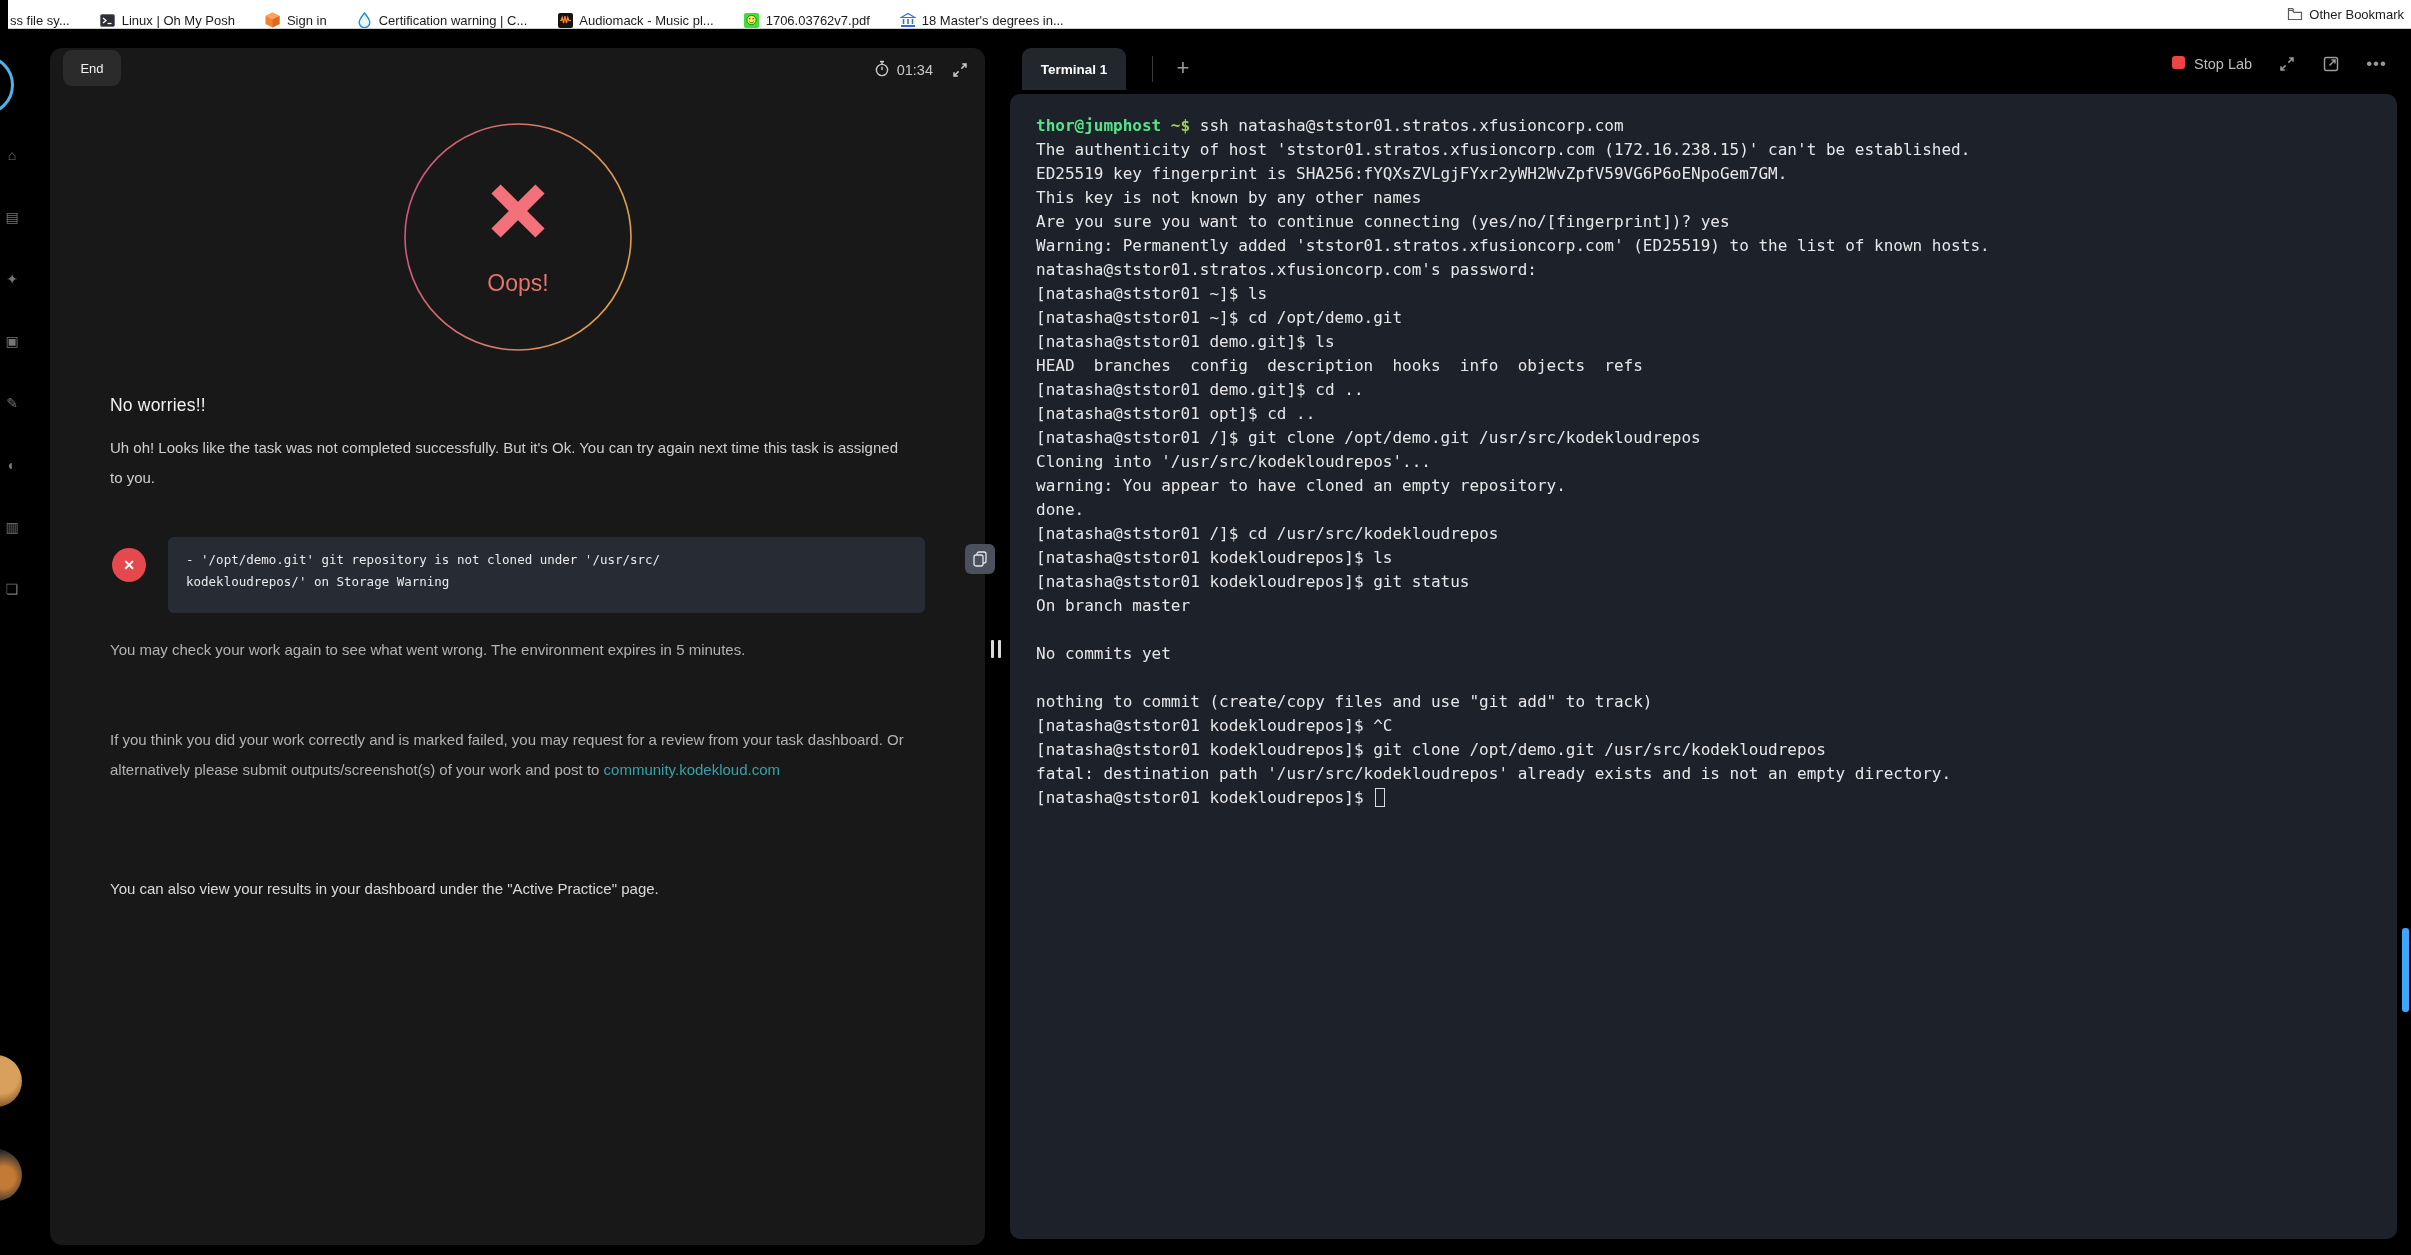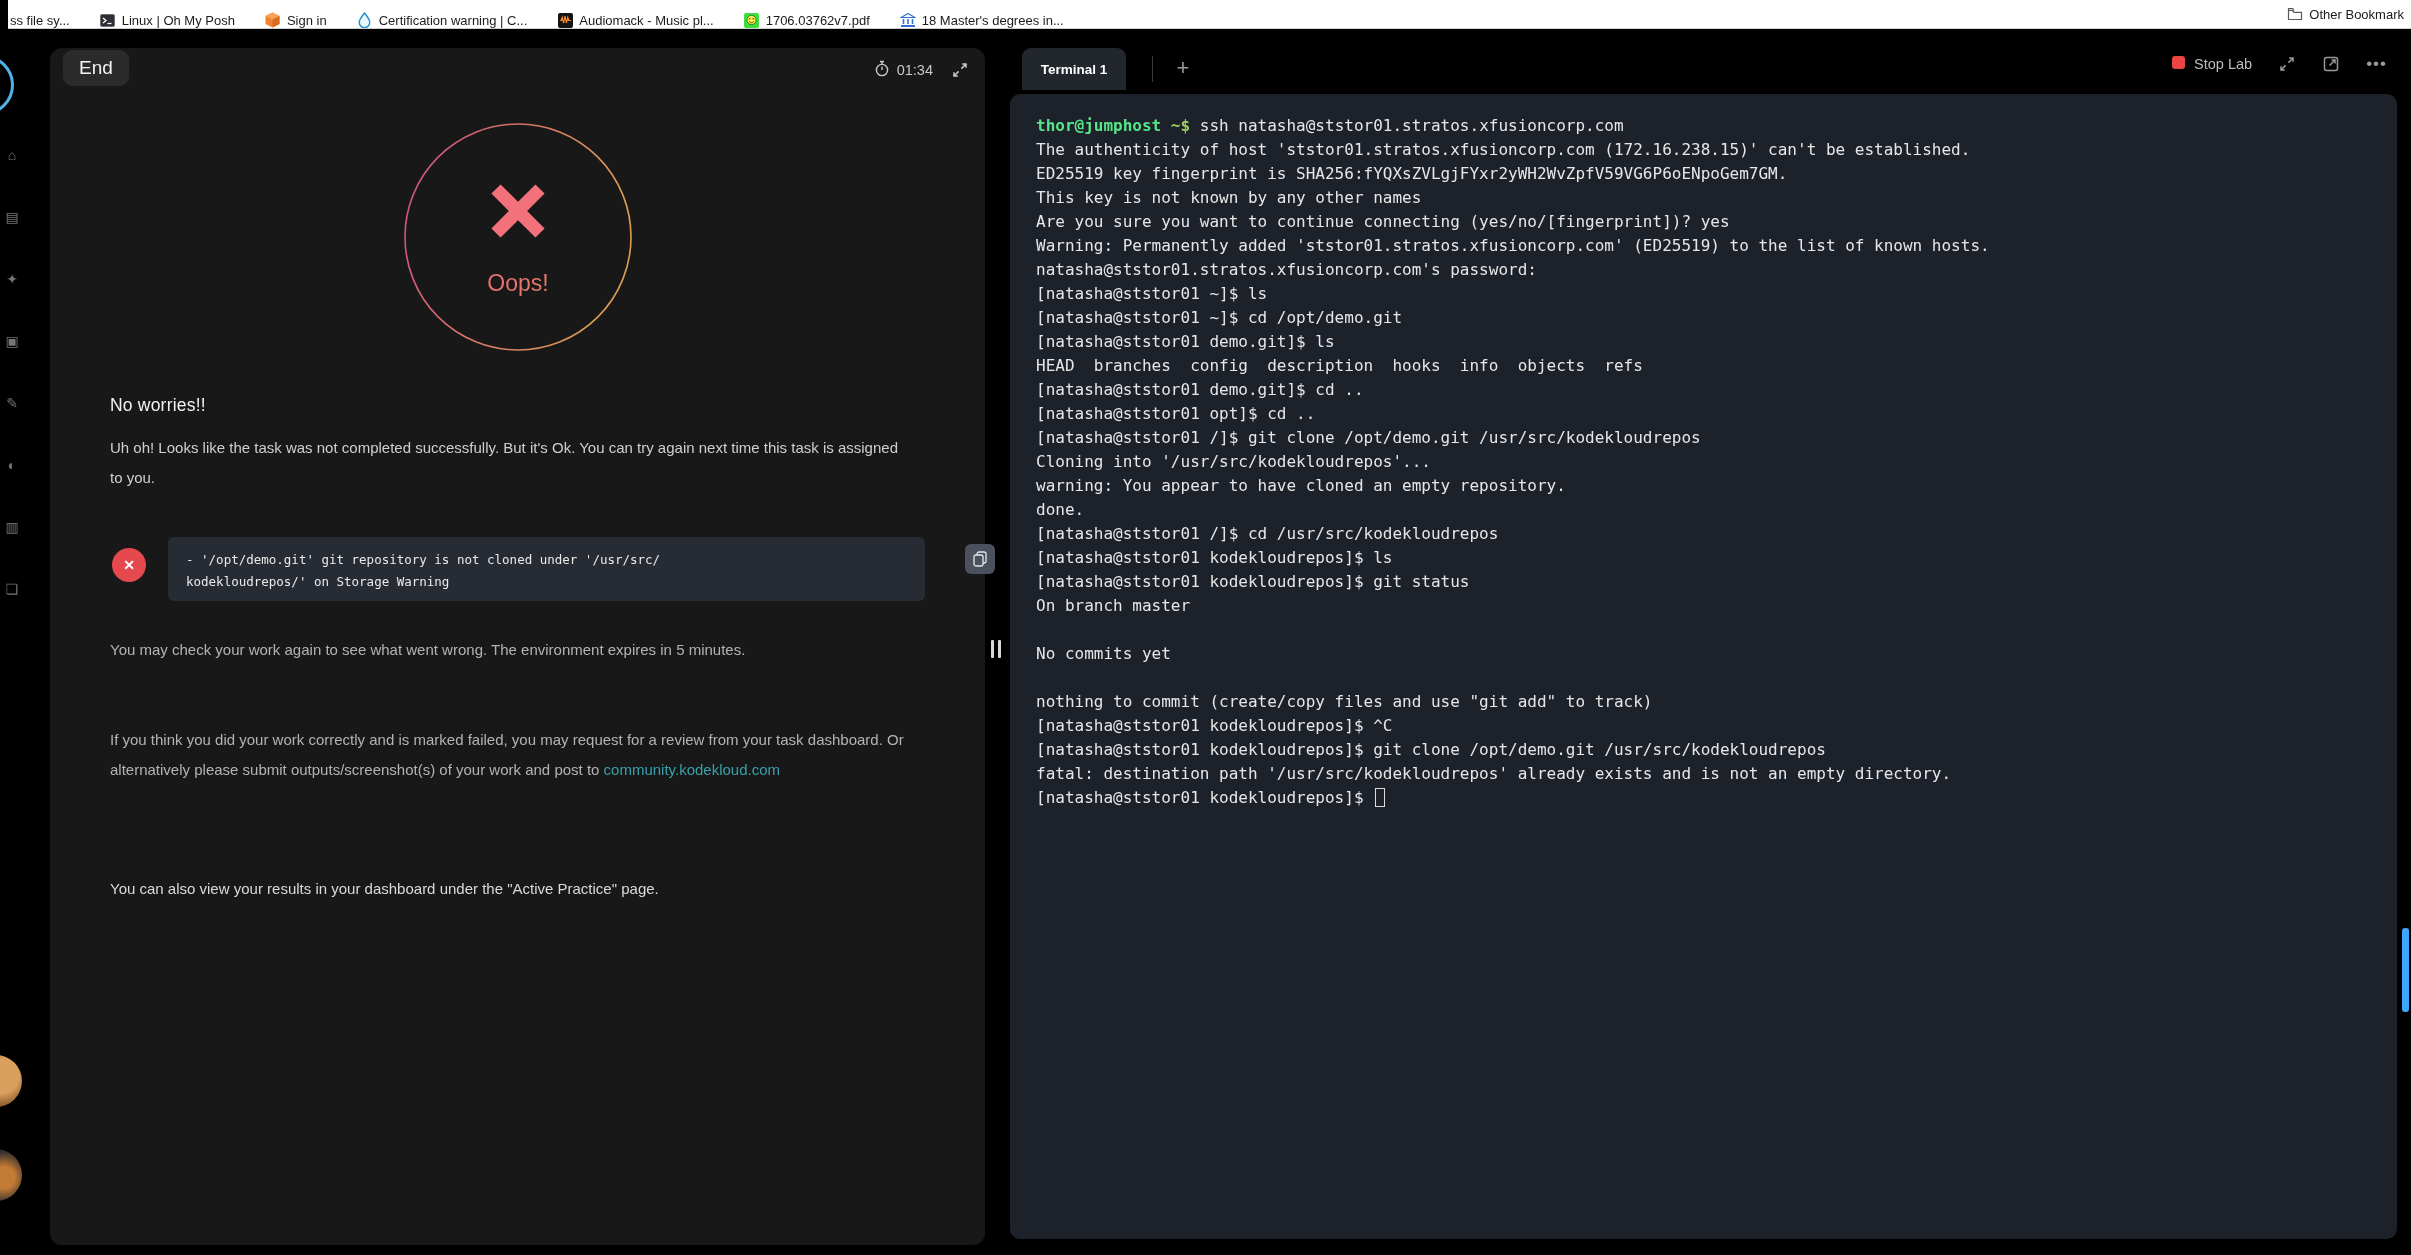--- a/index.html
+++ b/index.html
@@ -16,39 +16,39 @@
   
   #mini-sidebar { position:absolute; left:0; top:29px; width:30px; height:1226px; }
   #blue-arc { position:absolute; left:-46px; top:26px; width:60px; height:60px; border-radius:50%; border:3px solid #4fb3e8; }
   .side-ic { position:absolute; left:1px; width:22px; height:22px; color:#8a8a8a; opacity:.85; font-size:14px; line-height:22px; text-align:center; }
   .avatar { position:absolute; left:-30px; width:52px; height:52px; border-radius:50%; }
   #avatar-1 { top:1026px; background:radial-gradient(circle at 60% 40%, #d8a05c 0 40%, #7c4a22 75%, #3a2310); }
   #avatar-2 { top:1120px; background:radial-gradient(circle at 65% 55%, #c27a35 0 25%, #2a2a2e 60%, #141417); }
 
   
   #end-panel { position:absolute; left:50px; top:48px; width:935px; height:1197px; background:#181818; border-radius:12px; }
-  #end-tab { position:absolute; left:13px; top:2px; min-width:58px; height:36px; background:#2b2b2b; border-radius:9px; display:flex; align-items:center; justify-content:center; padding:0 16px; color:#f2f2f2; font-size:19px; cursor:pointer; }
+  #end-tab { position:absolute; left:13px; top:2px; min-width:58px; height:36px; background:#2b2b2b; border-radius:9px; display:flex; align-items:center; justify-content:center; padding:0 16px; color:#f2f2f2; font-size:13px; cursor:pointer; }
   #end-timer { position:absolute; right:52px; top:12px; display:flex; align-items:center; gap:7px; color:#c9c9c9; font-size:14.5px; }
   #end-expand { position:absolute; right:16px; top:13px; width:18px; height:18px; color:#c9c9c9; cursor:pointer; }
 
   #oops-wrap { position:absolute; left:353px; top:74px; width:230px; height:230px; }
   #oops-label { position:absolute; left:0; top:148px; width:230px; text-align:center; font-size:23px;
     background:linear-gradient(90deg,#e85f7d,#e78a5d); -webkit-background-clip:text; background-clip:text; color:transparent; }
 
   #nw-heading { position:absolute; left:60px; top:347px; font-size:17.5px; color:#f2f2f2; letter-spacing:.2px; }
   .para { position:absolute; left:60px; width:800px; font-size:15px; line-height:30px; color:#c9c9c9; }
   #para-1 { top:385px; color:#cfcfcf; }
   #para-2 { top:587px; color:#b3b3b3; }
   #para-3 { top:677px; width:822px; color:#b3b3b3; }
   #para-4 { top:826px; color:#dadada; }
   #community-link { color:#37a1ab; text-decoration:none; cursor:pointer; }
 
   #error-row { position:absolute; left:62px; top:489px; }
   #error-x { position:absolute; left:0; top:11px; width:34px; height:34px; border-radius:50%; background:#e5484d; color:#fff; font-size:14px; font-weight:bold; display:flex; align-items:center; justify-content:center; }
-  #error-box { position:absolute; left:56px; top:0; width:757px; height:64px; background:#272c34; border-radius:6px; padding:12px 56px 12px 18px; font-family:"DejaVu Sans Mono",monospace; font-size:12.5px; line-height:22px; color:#eaeaea; }
+  #error-box { position:absolute; left:56px; top:0; width:757px; height:76px; background:#272c34; border-radius:6px; padding:12px 56px 12px 18px; font-family:"DejaVu Sans Mono",monospace; font-size:12.5px; line-height:22px; color:#eaeaea; }
   #copy-btn { position:absolute; left:797px; top:7px; width:30px; height:30px; background:#4a515c; border-radius:6px; display:flex; align-items:center; justify-content:center; color:#e3e6ea; cursor:pointer; }
 
   
   #resize-handle { position:absolute; left:991px; top:640px; display:flex; gap:4px; cursor:col-resize; }
   #resize-handle i { display:block; width:3px; height:18px; background:#d9d9d9; border-radius:1px; }
 
   
   #term-panel { position:absolute; left:1010px; top:48px; width:1387px; height:1197px; }
   #term-header { position:absolute; left:0; top:0; width:100%; height:46px; }
   #term-tab { position:absolute; left:12px; top:0; height:42px; min-width:104px; background:#22262d; border-radius:9px 9px 0 0; display:flex; align-items:center; justify-content:center; padding:16px 18px; color:#ffffff; font-size:13.5px; font-weight:bold; cursor:pointer; }

